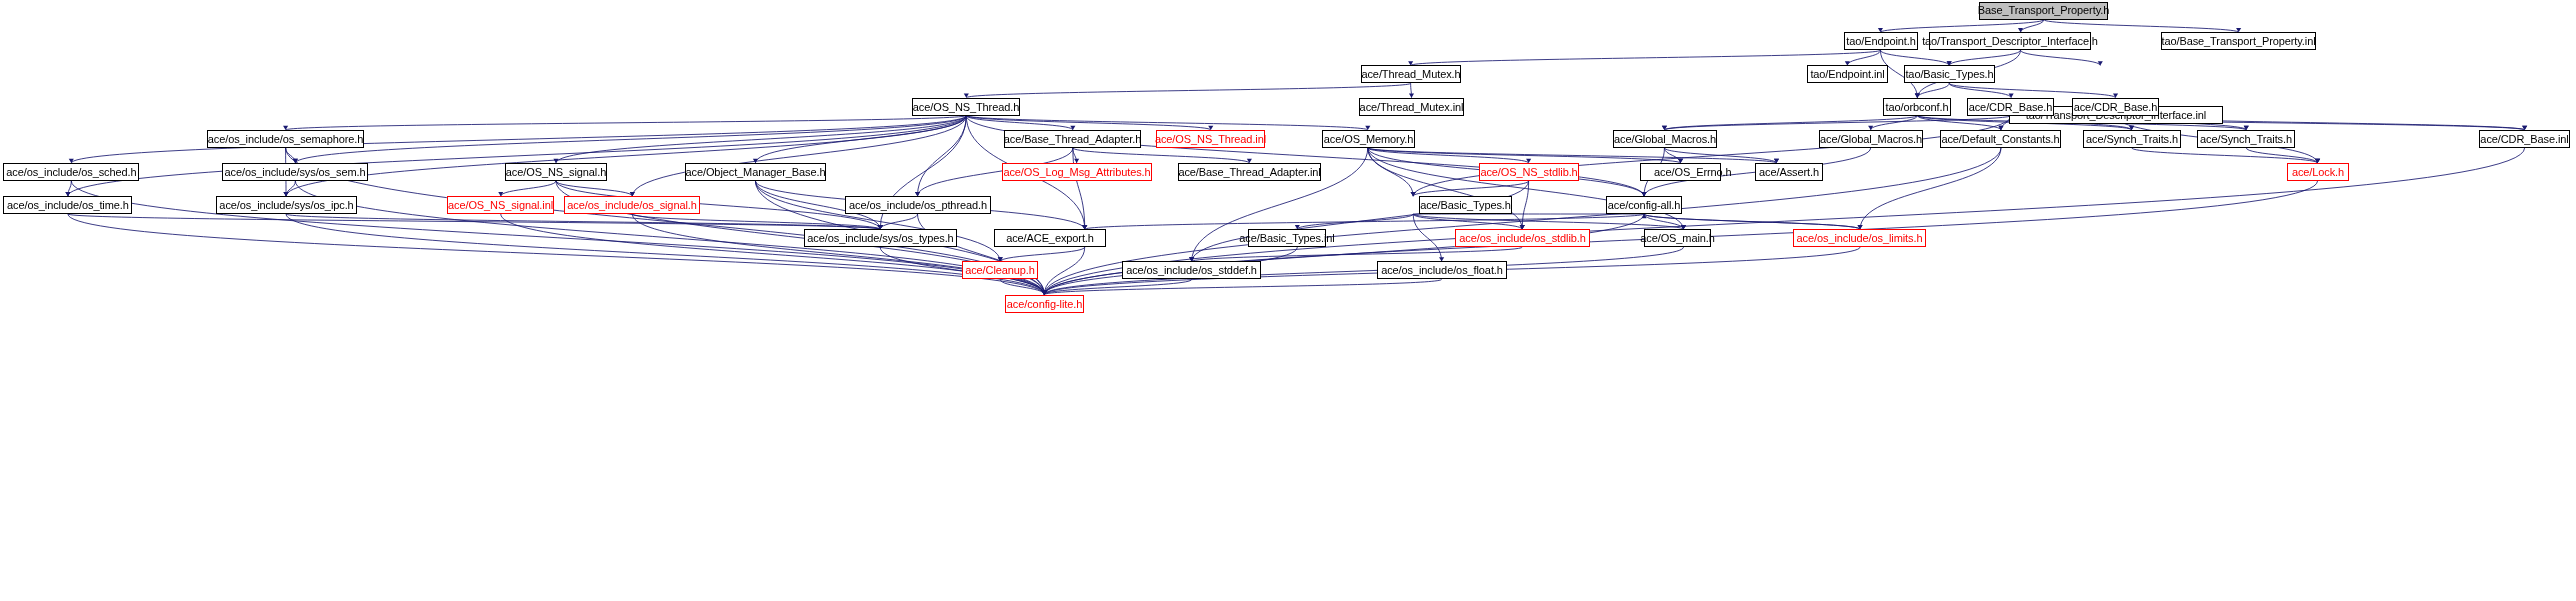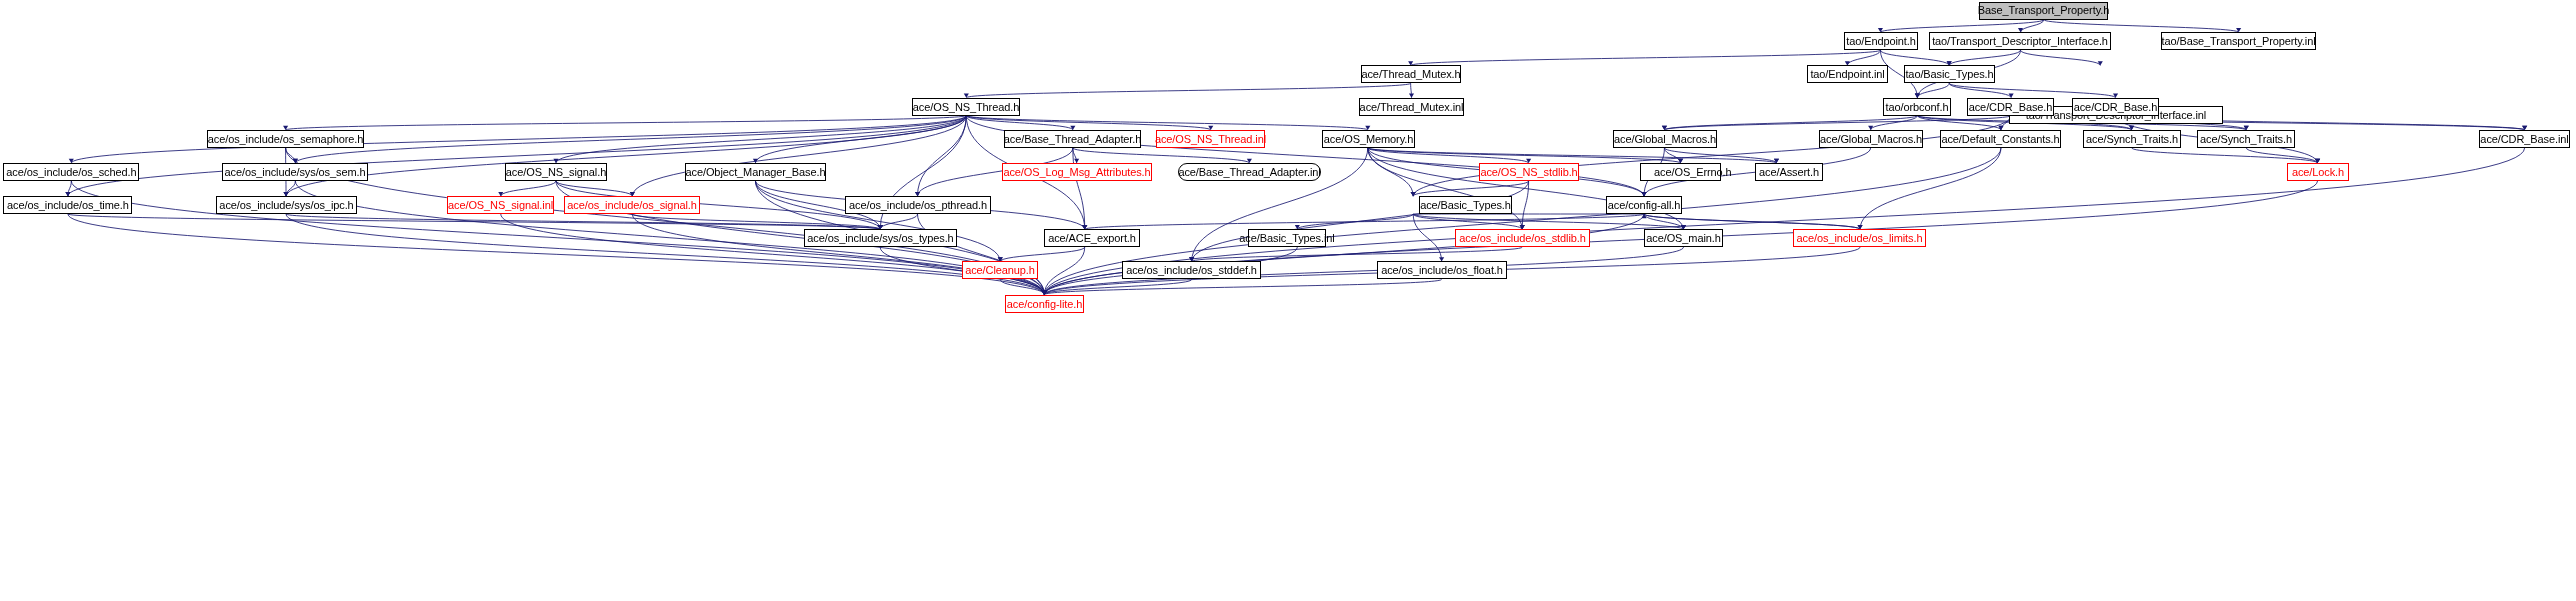--- a/index.html
+++ b/index.html
@@ -275,21 +275,21 @@
       <polygon points="1230.5,347 1227.5,342 1233.5,342" fill="#191970"></polygon>
       <path d="M2357.5,174 C2357.5,260.5 1230.5,260.5 1230.5,347" stroke="#191970" stroke-width="1" fill="none"></path>
       <polygon points="1230.5,347 1227.5,342 1233.5,342" fill="#191970"></polygon>
       <path d="M2730.5,213 C2730.5,280 1230.5,280 1230.5,347" stroke="#191970" stroke-width="1" fill="none"></path>
       <polygon points="1230.5,347 1227.5,342 1233.5,342" fill="#191970"></polygon>
       <path d="M2191.5,270 C2191.5,261 1937,261 1937,252" stroke="#191970" stroke-width="1" fill="none"></path>
       <polygon points="1937,252 1934,257 1940,257" fill="#191970"></polygon>
     </svg>
 <div class="node root" style="left: 1979px; top: 1.7px; width: 129px;">Base_Transport_Property.h</div>
     <div class="node" style="left: 1844px; top: 32px; width: 74px;">tao/Endpoint.h</div>
-    <div class="node" style="left: 1929px; top: 32px; width: 182px;">tao/Transport_Descriptor_Interface.h</div>
+    <div class="node" style="left: 1929px; top: 32px; width: 162px;">tao/Transport_Descriptor_Interface.h</div>
     <div class="node" style="left: 2161px; top: 32px; width: 155px;">tao/Base_Transport_Property.inl</div>
     <div class="node" style="left: 1361px; top: 65px; width: 100px;">ace/Thread_Mutex.h</div>
     <div class="node" style="left: 1807px; top: 65px; width: 81px;">tao/Endpoint.inl</div>
     <div class="node" style="left: 1904px; top: 65px; width: 91px;">tao/Basic_Types.h</div>
     <div class="node" style="left: 2009px; top: 65px; width: 214px; margin-top: 41px;">tao/Transport_Descriptor_Interface.inl</div>
     <div class="node" style="left: 912px; top: 98px; width: 108px;">ace/OS_NS_Thread.h</div>
     <div class="node" style="left: 1359px; top: 98px; width: 105px;">ace/Thread_Mutex.inl</div>
     <div class="node" style="left: 1883px; top: 98px; width: 68px;">tao/orbconf.h</div>
     <div class="node" style="left: 1967px; top: 98px; width: 87px;">ace/CDR_Base.h</div>
     <div class="node" style="left: 2072px; top: 98px; width: 87px;">ace/CDR_Base.h</div>
@@ -301,36 +301,36 @@
     <div class="node" style="left: 1819px; top: 130px; width: 104px;">ace/Global_Macros.h</div>
     <div class="node" style="left: 1940px; top: 130px; width: 121px;">ace/Default_Constants.h</div>
     <div class="node" style="left: 2083px; top: 130px; width: 98px;">ace/Synch_Traits.h</div>
     <div class="node" style="left: 2197px; top: 130px; width: 98px;">ace/Synch_Traits.h</div>
     <div class="node" style="left: 2479px; top: 130px; width: 91px;">ace/CDR_Base.inl</div>
     <div class="node" style="left: 3.4px; top: 163px; width: 136px;">ace/os_include/os_sched.h</div>
     <div class="node" style="left: 222px; top: 163px; width: 146px;">ace/os_include/sys/os_sem.h</div>
     <div class="node" style="left: 505px; top: 163px; width: 102px;">ace/OS_NS_signal.h</div>
     <div class="node" style="left: 685px; top: 163px; width: 141px;">ace/Object_Manager_Base.h</div>
     <div class="node red" style="left: 1002px; top: 163px; width: 150px;">ace/OS_Log_Msg_Attributes.h</div>
-    <div class="node" style="left: 1178px; top: 163px; width: 143px; border-radius: 9px;">ace/Base_Thread_Adapter.inl</div>
+    <div class="node" style="left: 1178px; top: 163px; width: 143px;">ace/Base_Thread_Adapter.inl</div>
     <div class="node red" style="left: 1479px; top: 163px; width: 100px;">ace/OS_NS_stdlib.h</div>
     <div class="node" style="left: 1640px; top: 163px; width: 81px; padding-left: 28px;">ace/OS_Errno.h</div>
     <div class="node" style="left: 1743px; top: 163px; width: 68px; margin-left: 12px;">ace/Assert.h</div>
     <div class="node red" style="left: 2287px; top: 163px; width: 62px;">ace/Lock.h</div>
     <div class="node" style="left: 3.4px; top: 196px; width: 129px;">ace/os_include/os_time.h</div>
     <div class="node" style="left: 216px; top: 196px; width: 141px;">ace/os_include/sys/os_ipc.h</div>
     <div class="node red" style="left: 447px; top: 196px; width: 107px;">ace/OS_NS_signal.inl</div>
     <div class="node red" style="left: 564px; top: 196px; width: 136px;">ace/os_include/os_signal.h</div>
     <div class="node" style="left: 845px; top: 196px; width: 146px;">ace/os_include/os_pthread.h</div>
     <div class="node" style="left: 1419px; top: 196px; width: 93px;">ace/Basic_Types.h</div>
     <div class="node" style="left: 1606px; top: 196px; width: 76px;">ace/config-all.h</div>
     <div class="node" style="left: 804px; top: 229px; width: 153px;">ace/os_include/sys/os_types.h</div>
-    <div class="node" style="left: 1044px; top: 229px; width: 96px;">ace/ACE_export.h</div>
+    <div class="node" style="left: 994px; top: 229px; width: 112px;">ace/ACE_export.h</div>
     <div class="node" style="left: 1248px; top: 229px; width: 78px;">ace/Basic_Types.inl</div>
     <div class="node red" style="left: 1455px; top: 229px; width: 135px;">ace/os_include/os_stdlib.h</div>
-    <div class="node" style="left: 1644px; top: 229px; width: 79px;">ace/OS_main.h</div>
+    <div class="node" style="left: 1644px; top: 229px; width: 67px;">ace/OS_main.h</div>
     <div class="node red" style="left: 1793px; top: 229px; width: 133px;">ace/os_include/os_limits.h</div>
     <div class="node red" style="left: 962px; top: 261px; width: 76px;">ace/Cleanup.h</div>
     <div class="node" style="left: 1122px; top: 261px; width: 139px;">ace/os_include/os_stddef.h</div>
     <div class="node" style="left: 1377px; top: 261px; width: 130px;">ace/os_include/os_float.h</div>
     <div class="node red" style="left: 1005px; top: 295px; width: 79px;">ace/config-lite.h</div>
   </div>
 
 
 </body></html>

